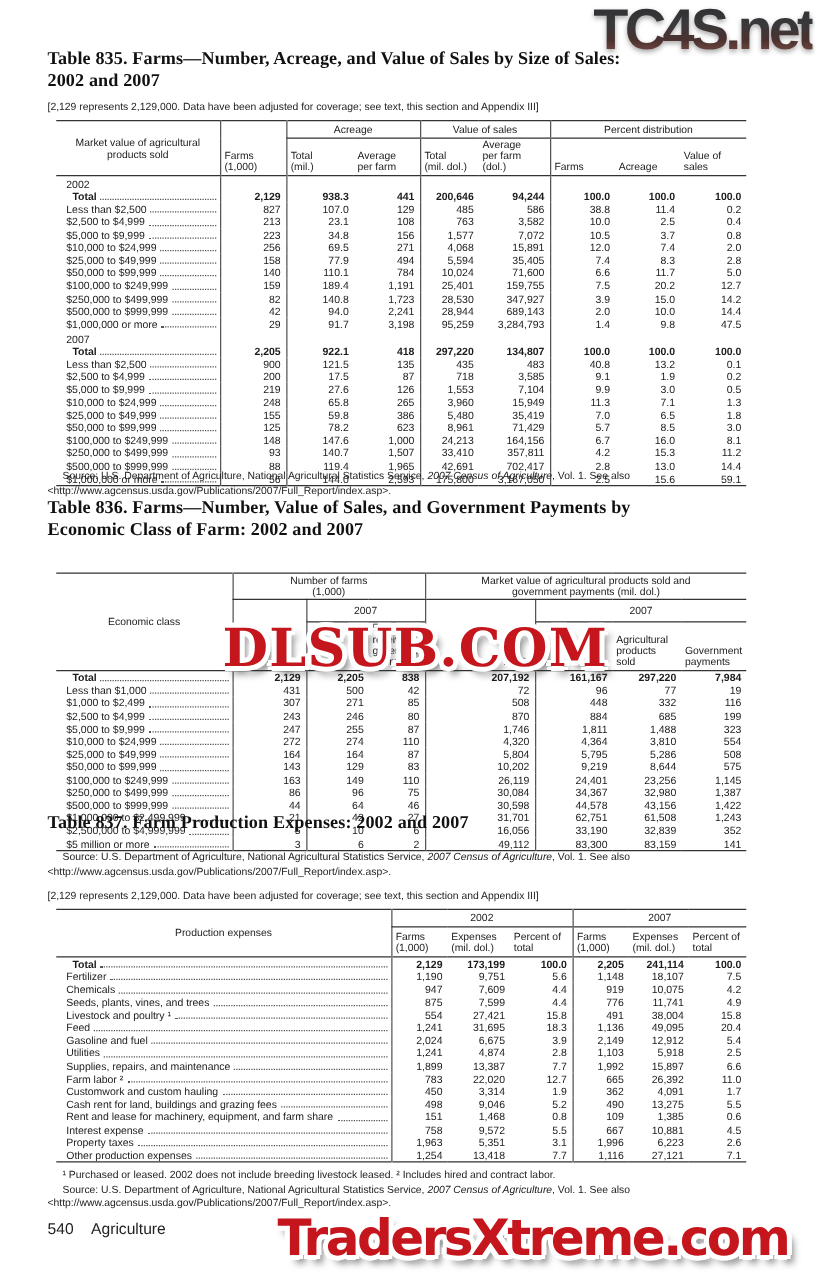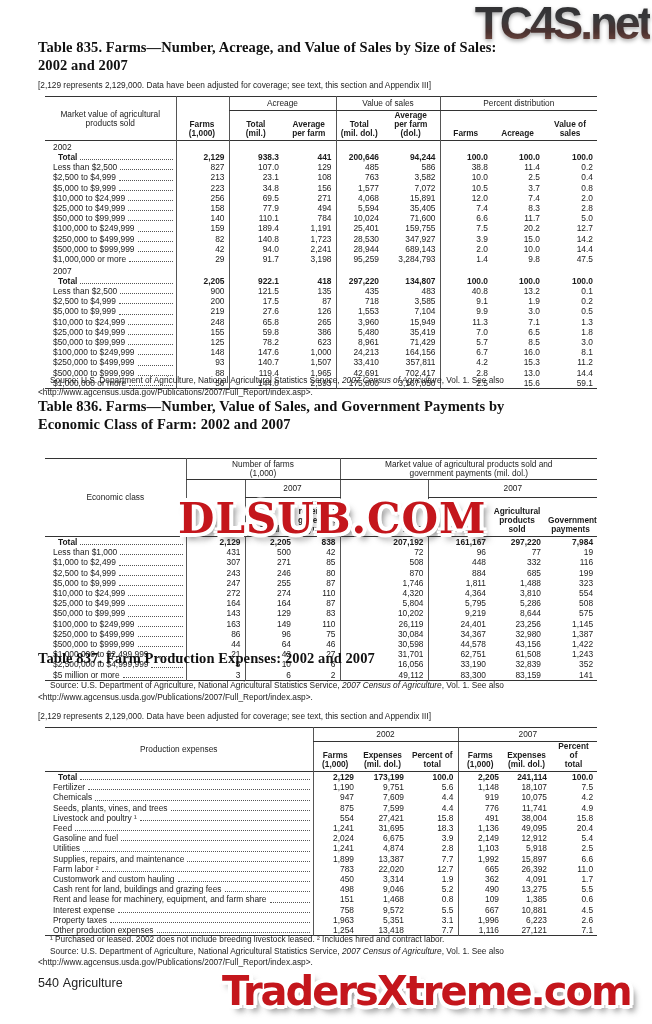--- a/index.html
+++ b/index.html
@@ -22,21 +22,21 @@
   .src .l1 { text-indent:12px; }
   .src i { font-style:italic; }
   
   .tblwrap { position:absolute; left:45px; width:552px; }
   table { border-collapse:collapse; table-layout:fixed; width:552px;
           font-size:8.4px; color:#1b1b1b; }
   table { border-top:1px solid #333; border-bottom:1px solid #333; }
   thead { border-bottom:1px solid #333; }
   th { font-weight:normal; font-size:8.3px; line-height:9px; white-space:pre-line; padding:0 3px; }
   th.grp { text-align:center; vertical-align:middle; border-bottom:1px solid #333; }
-  th.cap { text-align:center; vertical-align:bottom; padding-bottom:2px; padding-right:4px;font-weight:bold; }
+  th.cap { text-align:left; vertical-align:bottom; padding-bottom:2px; padding-right:4px; }
   th.stub { text-align:center; vertical-align:middle; }
   th.yr { text-align:center; vertical-align:middle; border-bottom:1px solid #333; }
   th.yrcell { text-align:right; vertical-align:bottom; padding-bottom:2px; padding-right:6px; }
   .bl { border-left:1px solid #555; }
   td { padding:0; height:10.2px; line-height:10.2px; overflow:hidden; }
   td.num { text-align:right; padding-right:4px; white-space:nowrap; }
   td.lbl { white-space:nowrap; }
   .lblflex { display:flex; align-items:flex-end; width:100%; }
   .lblflex .txt { white-space:nowrap; padding-left:8px; }
   tr.total .lblflex .txt { padding-left:13px; font-weight:bold; }
@@ -48,21 +48,21 @@
   #t836 thead tr.r1 { height:21px; }  #t836 thead tr.r2 { height:18px; } #t836 thead tr.r3 { height:31px; }
   #t837 thead tr.r1 { height:14px; }  #t837 thead tr.r2 { height:24px; }
   
   #t835 tbody td:nth-child(2), #t835 tbody td:nth-child(3),
   #t835 tbody td:nth-child(5), #t835 tbody td:nth-child(7) { border-left:1px solid #555; }
   #t836 tbody td:nth-child(2), #t836 tbody td:nth-child(3),
   #t836 tbody td:nth-child(5), #t836 tbody td:nth-child(6) { border-left:1px solid #555; }
   #t837 tbody td:nth-child(2), #t837 tbody td:nth-child(5) { border-left:1px solid #555; }
   
   .pagefoot { left:38px; top:976px; font-size:12.5px; color:#222; }
-  .pagefoot .num { margin-right:4px; }
+  .pagefoot .num { margin-right:14px; }
   .bureau { top:963px; left:0; width:597px; text-align:right; font-size:8.5px; color:#222; }
   
   .wm { position:absolute; z-index:9; pointer-events:none; }
   .wm-top {
     top:-2px; right:2px;
     font-family:"Liberation Sans", sans-serif; font-weight:900;
     font-size:46px; letter-spacing:-3px; line-height:50px;
     background:linear-gradient(180deg,#2c2c2e 0%,#39393b 42%,#4a3230 68%,#8a564a 100%);
     -webkit-background-clip:text; background-clip:text; color:transparent;
     filter:drop-shadow(0 2px 2px rgba(0,0,0,0.35));

